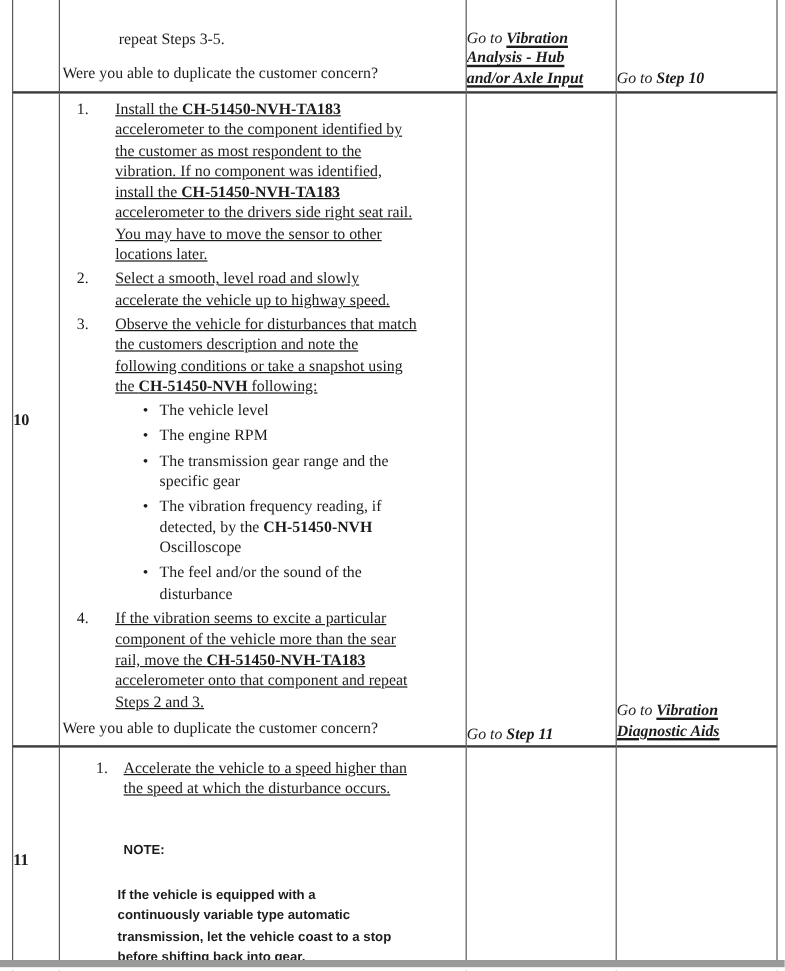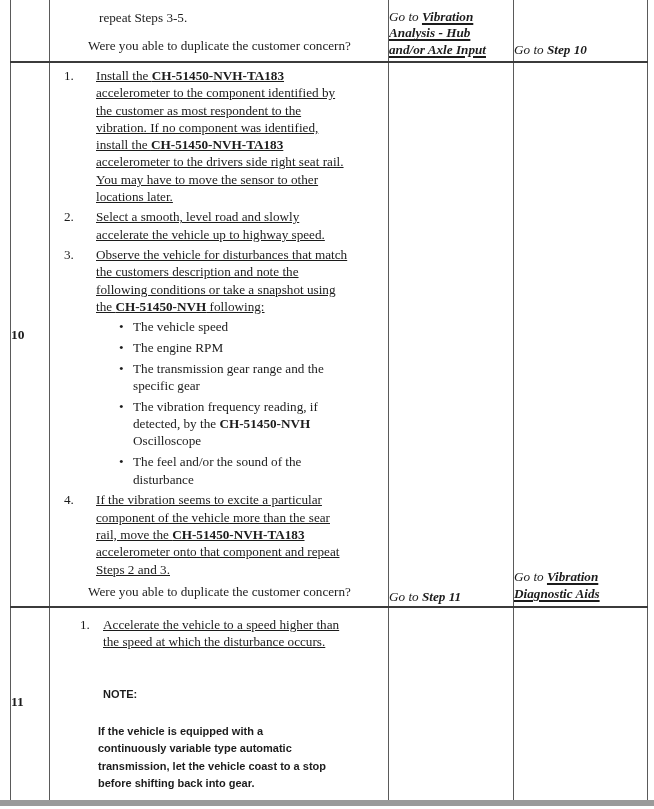--- a/index.html
+++ b/index.html
@@ -14,35 +14,35 @@
     border-collapse:collapse; table-layout:fixed; width:637px;
   }
   td {
     border:1.5px solid #5a5a5a;
     border-bottom:2px solid #3b3b3b;
     vertical-align:bottom; overflow:hidden;
     font-size:13.2px; line-height:17.3px;
   }
   tr.first td { border-top:none; }
   tr.last td  { border-bottom:none; }
-  td.h62  { height:62px; }
+  td.h62  { height:77px; }
   td.h545 { height:545px; }
   td.h240 { height:240px; }
 
   .step-cell { font-weight:bold; font-size:13.5px; }
   .step-mid  { vertical-align:middle; }
   .step-top  { vertical-align:top; padding-top:85px; }
 
   .cell-col { display:flex; flex-direction:column; height:100%; }
   .col-bottom { justify-content:flex-end; padding:0 1px 7px 2px; }
   .col-fill   { padding:4px 1px 6px 2px; }
   .col-top    { justify-content:flex-start; padding:8px 1px 0 2px; }
 
   .cont-line { margin-left:47px; white-space:pre; }
-  .question  { white-space:nowrap;text-align:center; }
+  .question  { white-space:nowrap; }
   .q-row1 { margin-top:10px; }
   .q-push { margin-top:auto; }
 
   .num-item { display:flex; margin-bottom:3px; }
   .num { flex:none; }
   .r10 .num { margin-left:12px; width:32px; }
   .r11 .num { margin-left:28px; width:23px; }
   .itext { white-space:pre; flex:1;text-decoration:underline; }
 
   .bullet-item { display:flex; margin-bottom:3.5px; }
@@ -129,21 +129,21 @@
           </div>
           <div class="num-item">
             <span class="num">3.</span>
             <span class="itext"><span>Observe the vehicle for disturbances that match
 the customers description and note the
 following conditions or take a snapshot using
 the </span><span class="seg-b">CH-51450-NVH</span><span> following:</span></span>
           </div>
           <div class="bullet-item">
             <span class="bdot">•</span>
-            <span class="btext"><span>The vehicle speed</span></span>
+            <span class="btext"><span>The vehicle level</span></span>
           </div>
           <div class="bullet-item">
             <span class="bdot">•</span>
             <span class="btext"><span>The engine RPM</span></span>
           </div>
           <div class="bullet-item">
             <span class="bdot">•</span>
             <span class="btext"><span>The transmission gear range and the
 specific gear</span></span>
           </div>

